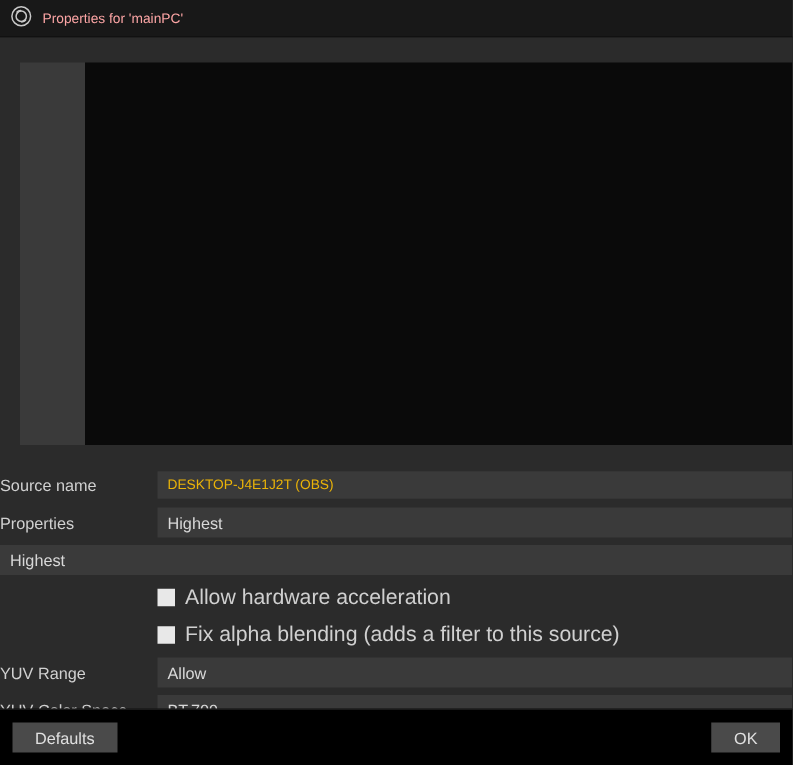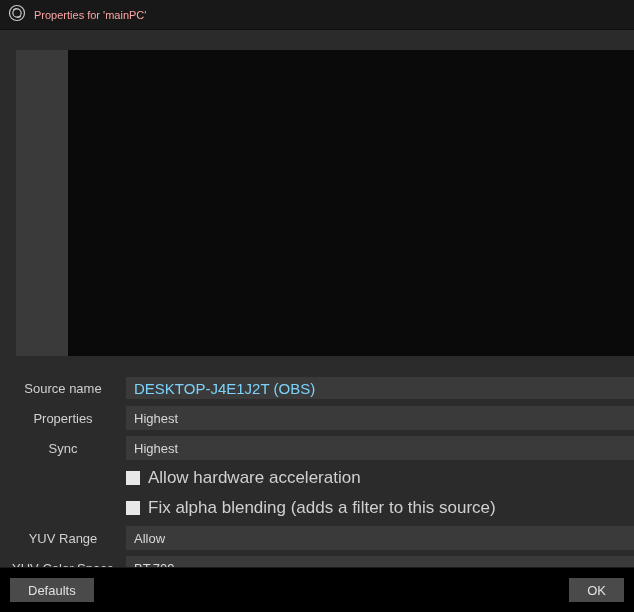--- a/index.html
+++ b/index.html
@@ -54,32 +54,32 @@
       gap: 6px;
       padding-right: 0;
     }
     .form-row {
       display: flex;
       align-items: center;
       height: 24px;
     }
     .form-label {
       width: 126px;
-      text-align: center;
+      text-align: left;
       color: #d0d0d0;
       font-size: 13px;
     }
     .form-input {
       flex: 1;
       height: 22px;
       background: #3a3a3a;
-      color: #7dd3fc;
+      color: #eab308;
       border: none;
       padding: 0 8px;
-      font-size: 15px;
+      font-size: 11px;
       font-family: inherit;
     }
     .form-select {
       flex: 1;
       height: 22px;
       background: #3a3a3a;
       color: #d8d8d8;
       display: flex;
       align-items: center;
       padding: 12px 8px;
@@ -147,21 +147,20 @@
     </div>
 
     <div class="form-row">
       <div class="form-label">Properties</div>
       <div class="form-select">
         <span>Highest</span>
       </div>
     </div>
 
     <div class="form-row">
-      <div class="form-label">Sync</div>
       <div class="form-select">
         <span>Highest</span>
       </div>
     </div>
 
     <div class="form-check-row">
       <div class="form-check-spacer"></div>
       <div class="checkbox"></div>
       <div class="check-label">Allow hardware acceleration</div>
     </div>

